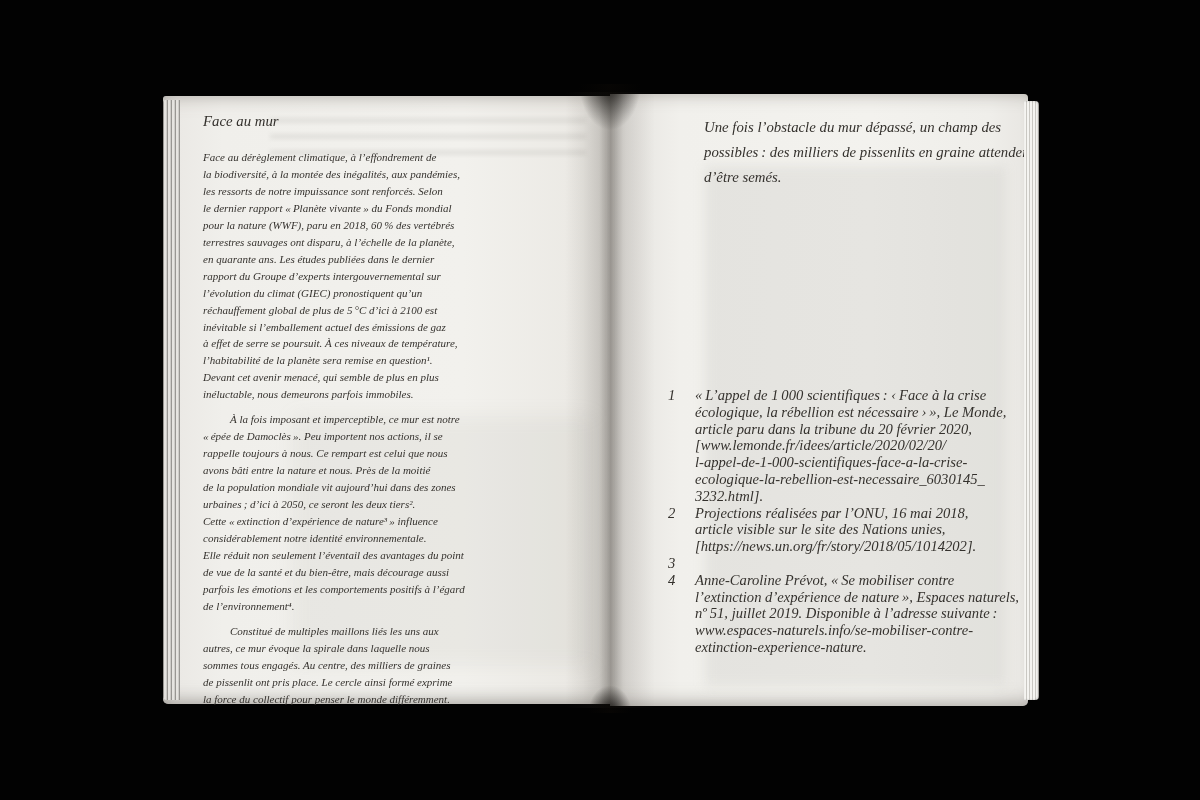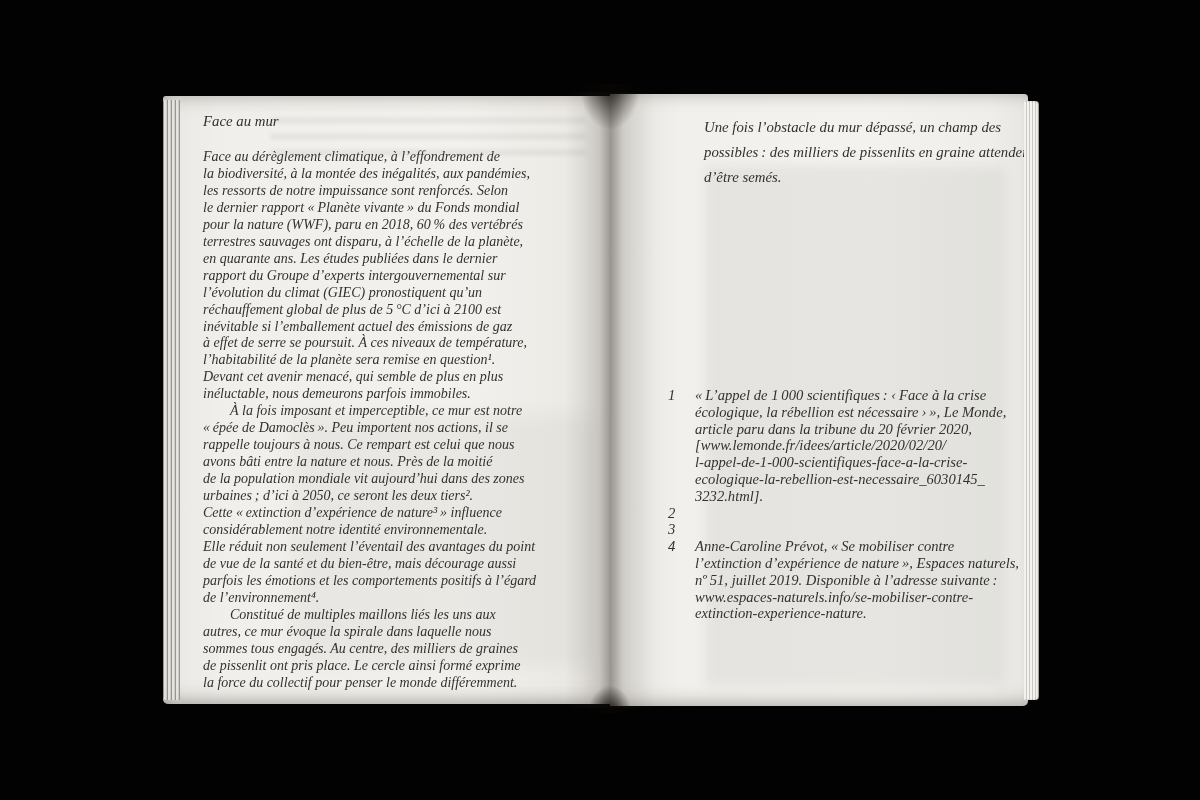--- a/index.html
+++ b/index.html
@@ -37,23 +37,23 @@
   }
   .gutter::before{
     content:"";position:absolute;left:13px;top:-8px;width:64px;height:48px;
     background:radial-gradient(ellipse at 50% 0,rgba(8,6,4,.8),rgba(8,6,4,0) 68%);
   }
   .gutter::after{
     content:"";position:absolute;left:23px;bottom:-5px;width:44px;height:28px;
     background:radial-gradient(ellipse at 50% 100%,rgba(8,6,4,.85),rgba(8,6,4,0) 70%);
   }
   .running-head{position:absolute;left:40px;top:17px;font-size:14.8px;white-space:pre;}
-  .left-body{position:absolute;left:40px;top:53px;font-size:14px;line-height:16.95px;}
+  .left-body{position:absolute;left:40px;top:53px;font-size:11px;line-height:16.95px;}
   .para{margin:0;white-space:pre;}
-  .para.indent{text-indent:27px;}
+  .para.indent{text-indent:27px;margin-top:8px;}
   .intro{position:absolute;left:58px;top:21px;font-size:14.8px;line-height:25px;white-space:pre;margin-left:36px;}
   .footnotes{position:absolute;left:58px;top:293px;font-size:14.6px;line-height:16.8px;}
   .fn-row{display:flex;}
   .fn-num{flex:0 0 27px;width:27px;}
   .fn-text{white-space:pre;}
   .ghost{position:absolute;pointer-events:none;}
   .ghost-left-lines{
     left:107px;top:22px;width:316px;height:44px;opacity:.32;filter:blur(2px);
     background:repeating-linear-gradient(to bottom,rgba(150,147,141,.5) 0 5px,rgba(150,147,141,0) 5px 16px);
   }
@@ -117,20 +117,23 @@
             <div class="fn-text">« L’appel de 1 000 scientifiques : ‹ Face à la crise
 écologique, la rébellion est nécessaire › », Le Monde,
 article paru dans la tribune du 20 février 2020,
 [www.lemonde.fr/idees/article/2020/02/20/
 l-appel-de-1-000-scientifiques-face-a-la-crise-
 ecologique-la-rebellion-est-necessaire_6030145_
 3232.html].</div>
           </div>
           <div class="fn-row">
             <span class="fn-num">2</span>
+            <div class="fn-text">Projections réalisées par l’ONU, 16 mai 2018,
+article visible sur le site des Nations unies,
+[https://news.un.org/fr/story/2018/05/1014202].</div>
           </div>
           <div class="fn-row">
             <span class="fn-num">3</span>
           </div>
           <div class="fn-row">
             <span class="fn-num">4</span>
             <div class="fn-text">Anne-Caroline Prévot, « Se mobiliser contre
 l’extinction d’expérience de nature », Espaces naturels,
 nº 51, juillet 2019. Disponible à l’adresse suivante :
 www.espaces-naturels.info/se-mobiliser-contre-

